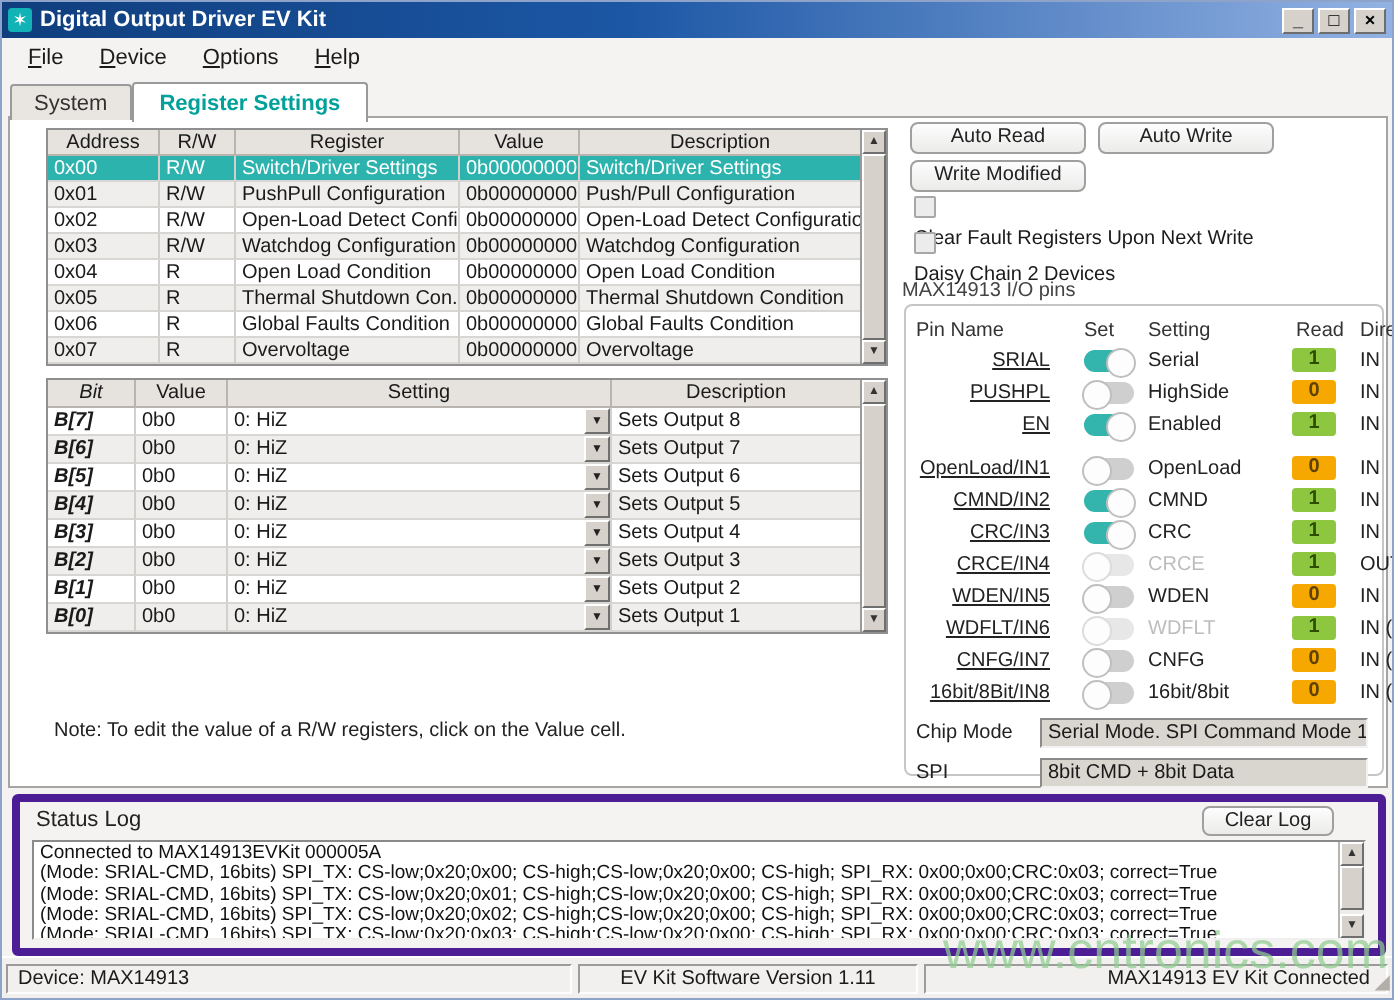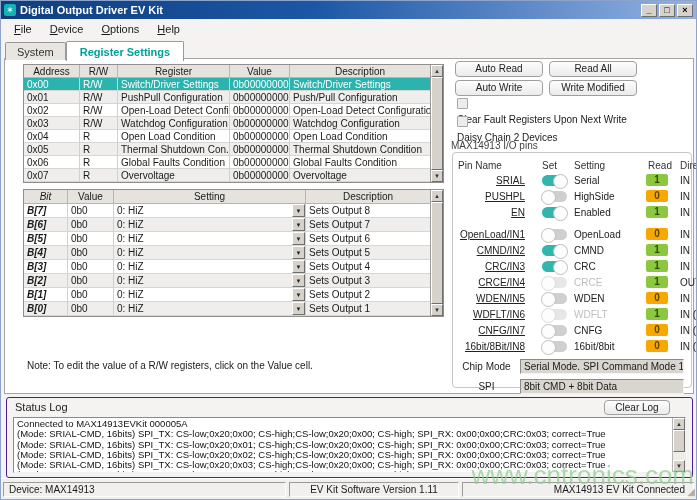--- a/index.html
+++ b/index.html
@@ -114,31 +114,31 @@
   .settinglabel{ white-space:nowrap; overflow:hidden; color:#222; }
   .settinglabel.dim{ color:#bdbdbd; }
   .readbox{
     width:22px; height:12px; border-radius:2px; text-align:center; font-size:10px;
     line-height:12px; font-weight:bold; justify-self:start;
   }
   .readbox.green{ background:#8dc63f; color:#2e4d00; }
   .readbox.amber{ background:#f7a800; color:#5d4200; }
   .pindir{ padding-left:6px; white-space:nowrap; color:#222; }
   .chiprow{ display:grid; grid-template-columns:62px auto; align-items:center; margin-top:5px; }
-  .chiplabel{ text-align:center; padding-right:5px; font-size:10px; color:#222; }
+  .chiplabel{ text-align:left; padding-right:5px; font-size:10px; color:#222; }
   .chipfield{
     background:#d9d5cf; border:1px solid; border-color:#8a8a8a #f2f2f2 #f2f2f2 #8a8a8a;
     font-size:10px; padding:1px 3px; height:15px; line-height:12px; white-space:nowrap; overflow:hidden;
   }
   
   .note{ position:absolute; left:22px; top:301px; font-size:10px; color:#222; }
   
   .loggroup{
     position:absolute; left:5px; top:396px; width:687px; height:81px;
-    border:1px solid #4c1d95; border-radius:3px; background:#f4f3f1;
+    border:4px solid #4c1d95; border-radius:3px; background:#f4f3f1;
   }
   .logtitle{ position:absolute; left:8px; top:3px; font-size:11px; color:#222; }
   .clearlog{ position:absolute; right:22px; top:2px; width:66px; height:15px; }
   .logarea{
     position:absolute; left:6px; right:6px; top:19px; bottom:4px; background:#fff;
     border:1px solid; border-color:#8a8a8a #f0f0f0 #f0f0f0 #8a8a8a; display:flex;
   }
   .loglines{ flex:1; min-width:0; padding:1px 3px; overflow:hidden; }
   .logline{ font-size:9.5px; line-height:10.3px; white-space:nowrap; color:#111; }
   
@@ -267,21 +267,20 @@
       </div>
       <div class="vscroll">
         <div class="sbtn">▲</div>
         <div class="sthumb"></div>
         <div class="sbtn">▼</div>
       </div>
     </div>
 
     <div class="btngrid">
       <button class="pushbtn">Auto Read</button>
-      <button class="pushbtn">Read All</button>
       <button class="pushbtn">Auto Write</button>
       <button class="pushbtn">Write Modified</button>
     </div>
 
     <div class="checkrow" style="left:452px;top:39px;">
       <span class="checkbox"></span>
       <span>Clear Fault Registers Upon Next Write</span>
     </div>
     <div class="checkrow" style="left:452px;top:57px;">
       <span class="checkbox"></span>

